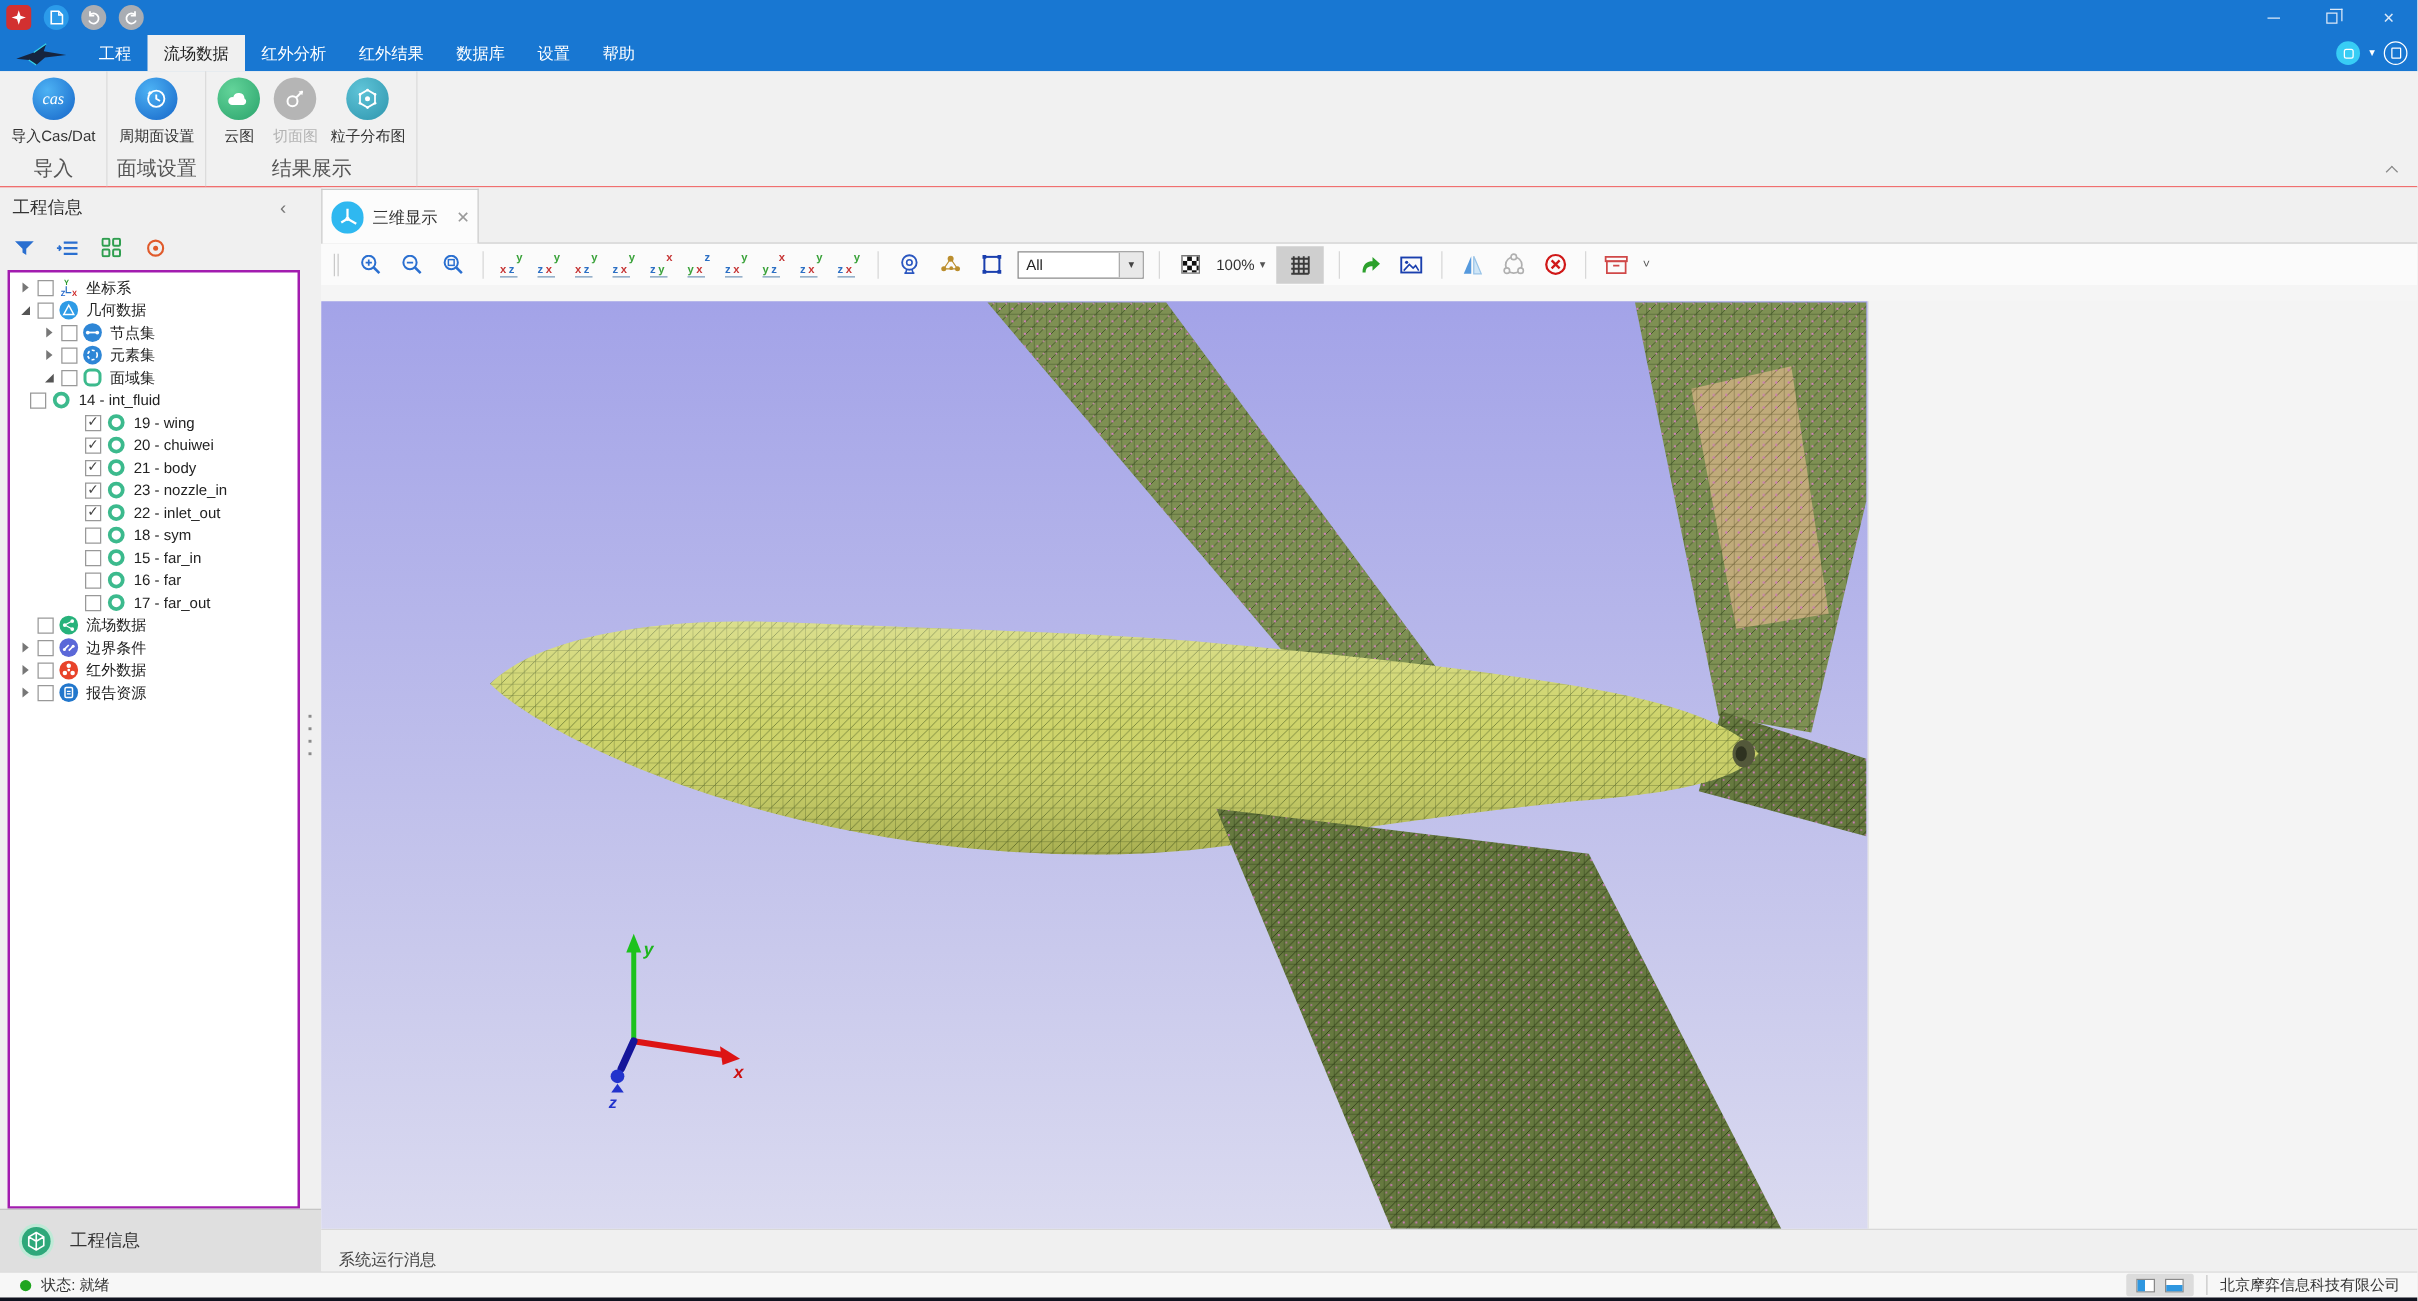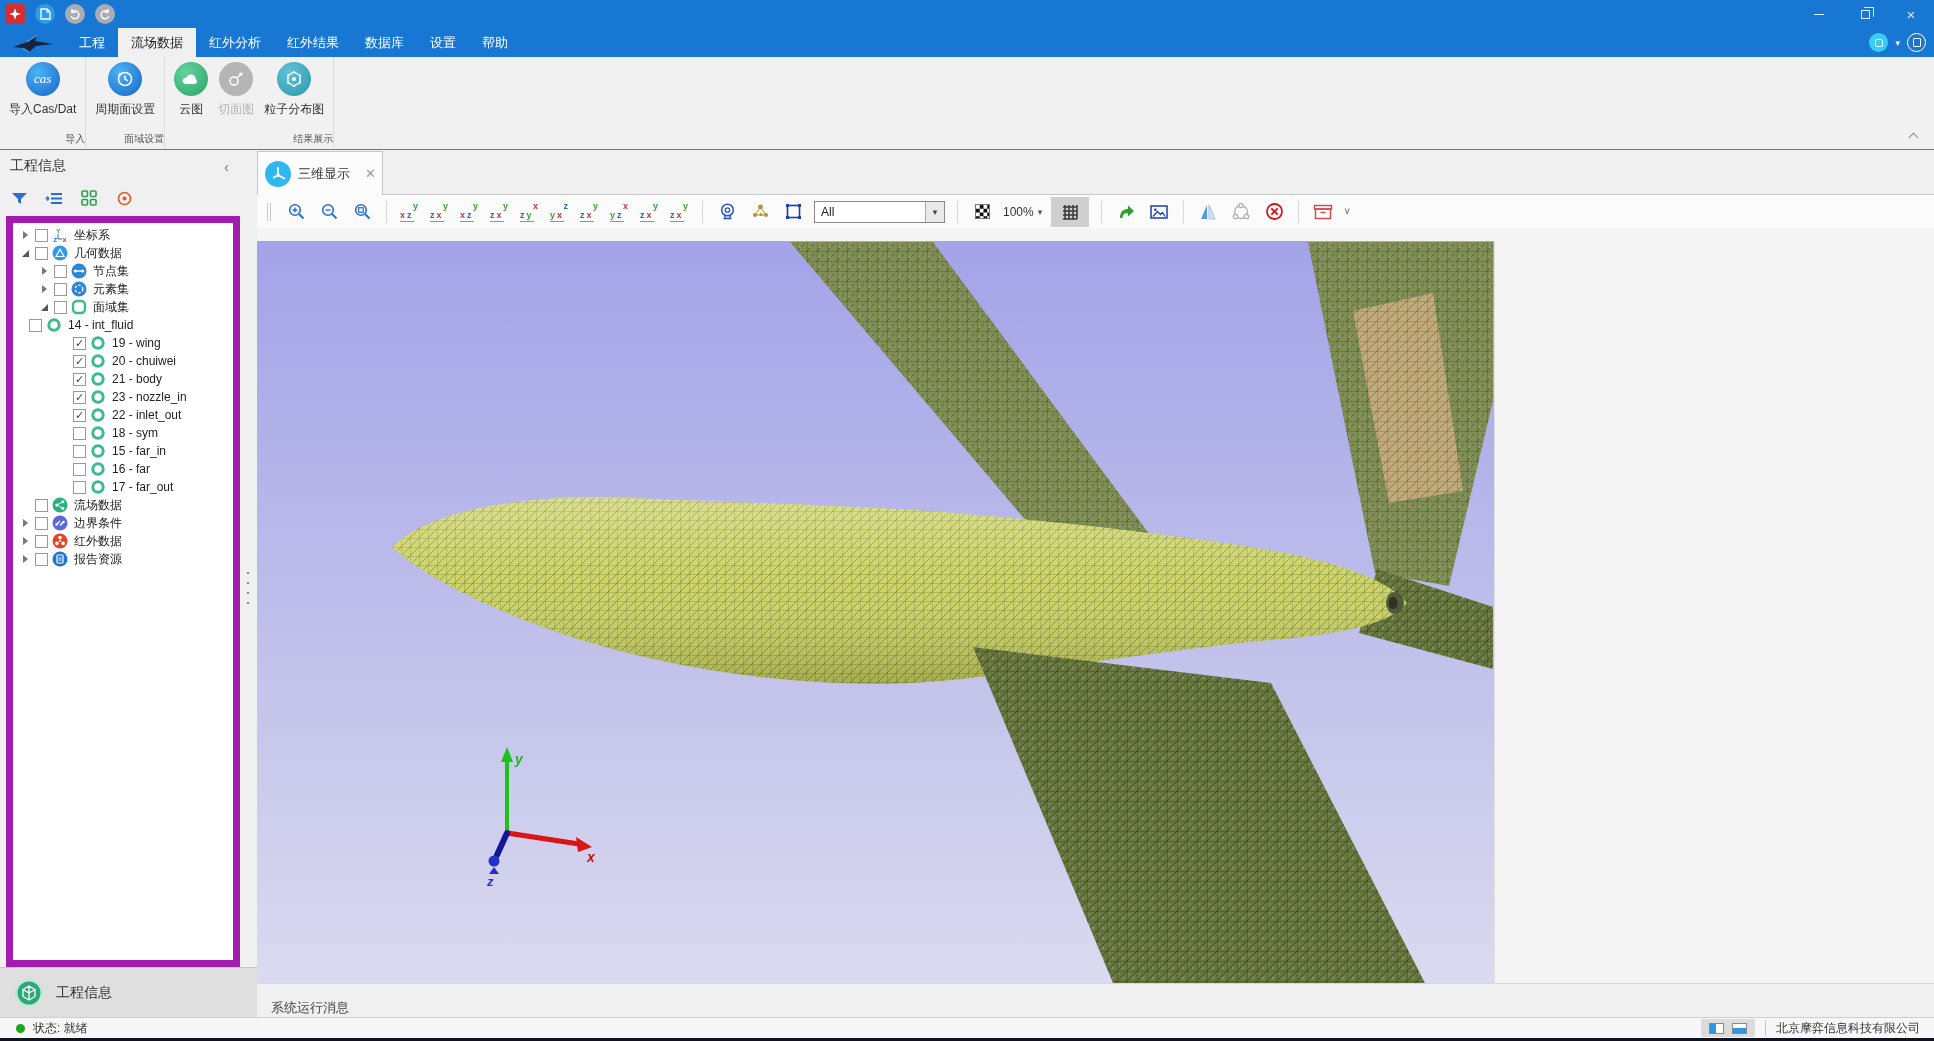--- a/index.html
+++ b/index.html
@@ -33,21 +33,21 @@
   .menu-right { position:absolute; right:8px; top:0; height:29px; display:flex; align-items:center; gap:7px;}
   .mr-circ { width:19px; height:19px; border-radius:50%; background:#38cdf5; display:flex; align-items:center; justify-content:center;}
   .mr-circ .insq { width:8px; height:8px; border:1.4px solid #fff; border-radius:2px; }
   .mr-caret { color:#fff; font-size:9px; }
   .mr-ring { width:19px; height:19px; border-radius:50%; border:1.6px solid #fff; display:flex; align-items:center; justify-content:center;}
   .mr-ring .bk { width:8px; height:9px; border:1.2px solid #fff; border-radius:1px; }
 
   
   .ribbon { height:93px; background:#f1f1f1; border-bottom:1px solid #ef4444; display:flex; position:relative; flex:0 0 auto;}
   .rgroup { position:relative; display:flex; align-items:flex-start; padding:5px 4px 20px; border-right:1px solid #dcdcdc; }
-  .rgroup-label { position:absolute; left:0; right:0; bottom:3px; text-align:right; font-size:10px; color:#555; }
+  .rgroup-label { position:absolute; left:0; right:0; bottom:3px; text-align:center; font-size:16px; color:#555; }
   .rbtns { display:flex; }
   .rbtn { display:flex; flex-direction:column; align-items:center; padding:0 5px; cursor:default; }
   .rbtn .rlabel { margin-top:5px; font-size:12px; color:#333; white-space:nowrap; }
   .rbtn.disabled .rlabel { color:#b3b3b3; }
   .rico { width:34px; height:34px; border-radius:50%; display:flex; align-items:center; justify-content:center; }
   .rico.blue { background:radial-gradient(circle at 35% 30%, #4db2f4, #1565c8); }
   .rico.green { background:radial-gradient(circle at 35% 30%, #63d49a, #2aa36b); }
   .rico.gray { background:#b5b5b5; }
   .rico.teal { background:radial-gradient(circle at 35% 30%, #5fc4d8, #2e95ad); }
   .cas-txt { color:#fff; font-style:italic; font-size:13px; font-family:"Liberation Serif",serif; }
@@ -56,21 +56,21 @@
 
   
   .main { flex:1 1 auto; display:flex; position:relative; min-height:0; }
 
   
   .left-panel { width:257px; flex:0 0 auto; background:#f0f0f0; display:flex; flex-direction:column; position:relative;}
   .panel-header { height:32px; display:flex; align-items:center; padding:0 10px; font-size:14px; color:#333; }
   .panel-collapse { margin-left:auto; margin-right:18px; color:#777; font-size:15px; line-height:1; cursor:default;}
   .panel-tools { height:32px; display:flex; align-items:center; gap:17px; padding-left:10px; }
   .ptool { width:18px; height:18px; display:flex; align-items:center; justify-content:center;}
-  .tree-box { flex:1 1 auto; margin:2px 17px 0 6px; background:#fff; border:7px solid #a21caf; overflow:hidden; padding-top:3px;}
+  .tree-box { flex:1 1 auto; margin:2px 17px 0 6px; background:#fff; border:2px solid #a21caf; overflow:hidden; padding-top:3px;}
   .trow { height:18px; display:flex; align-items:center; font-size:12px; color:#222; white-space:nowrap;}
   .texp { width:13px; flex:0 0 auto; display:flex; align-items:center; justify-content:center;}
   .texp.closed:before { content:""; border-left:5px solid #777; border-top:4px solid transparent; border-bottom:4px solid transparent;}
   .texp.open:before { content:""; border-bottom:7px solid #555; border-left:7px solid transparent; }
   .tcb { width:13px; height:13px; flex:0 0 auto; border:1px solid #999; background:#fff; margin:0 4px 0 3px;
          display:flex; align-items:center; justify-content:center; font-size:11px; color:#444; line-height:1;}
   .ticon { width:16px; height:16px; flex:0 0 auto; display:flex; align-items:center; justify-content:center;}
   .tlabel { margin-left:6px; }
   .splitter-dots { position:absolute; left:-11px; top:418px; width:4px; height:38px;
       background:radial-gradient(circle 1.3px, #8a8a8a 1.2px, transparent 1.4px) 0 0/4px 10px repeat-y; }
@@ -85,21 +85,21 @@
   .tab-label { font-size:13px; color:#333; }
   .tab-close { margin-left:auto; color:#9a9a9a; font-size:13px; }
   .vtoolbar { height:33px; flex:0 0 auto; background:#fbfbfb; display:flex; align-items:center; padding-left:10px; gap:9px;}
   .tsep { width:1px; height:22px; background:#d8d8d8; margin:0 3px; flex:0 0 auto;}
   .thandle { width:4px; height:18px; border-left:1px solid #c9c9c9; border-right:1px solid #c9c9c9; margin-right:4px;}
   .tbtn { height:30px; min-width:24px; display:flex; align-items:center; justify-content:center; flex:0 0 auto;}
   .tbtn.active { background:#cfcfcf; width:38px; }
   .vico { position:relative; width:21px; height:22px; flex:0 0 auto; font-size:9px; font-weight:bold; }
   .vico .vt { position:absolute; top:0; right:2px; font-style:normal;}
   .vico .vb { position:absolute; left:1px; bottom:1px; letter-spacing:2px; border-bottom:1px solid #7799bb; padding-bottom:1px;}
-  .combo { width:131px; height:22px; background:#fff; border:1px solid #8a8a8a; display:flex; align-items:center; flex:0 0 auto;}
+  .combo { width:101px; height:22px; background:#fff; border:1px solid #8a8a8a; display:flex; align-items:center; flex:0 0 auto;}
   .combo-val { flex:1; padding-left:6px; font-size:12px; color:#222;}
   .combo-btn { width:19px; height:20px; background:#e9e9e9; border-left:1px solid #adadad; display:flex; align-items:center; justify-content:center; color:#444; font-size:9px;}
   .zoomdd { display:flex; align-items:center; gap:4px; font-size:12px; color:#333; flex:0 0 auto;}
   .checker { width:15px; height:15px; border:1px solid #777;
      background:conic-gradient(#111 0 25%, #fff 0 50%, #111 0 75%, #fff 0) 0 0/7.5px 7.5px; }
   .caret-sm { font-size:9px; color:#555; }
 
   .viewport-wrap { flex:1 1 auto; display:flex; min-height:0; padding-top:13px; background:#f5f5f5;}
   .viewport { width:1237px; flex:0 0 auto; position:relative; background:linear-gradient(#a3a3e8, #c9c9ec 70%, #dadaf0);}
   .viewport svg.scene { position:absolute; inset:0; }

